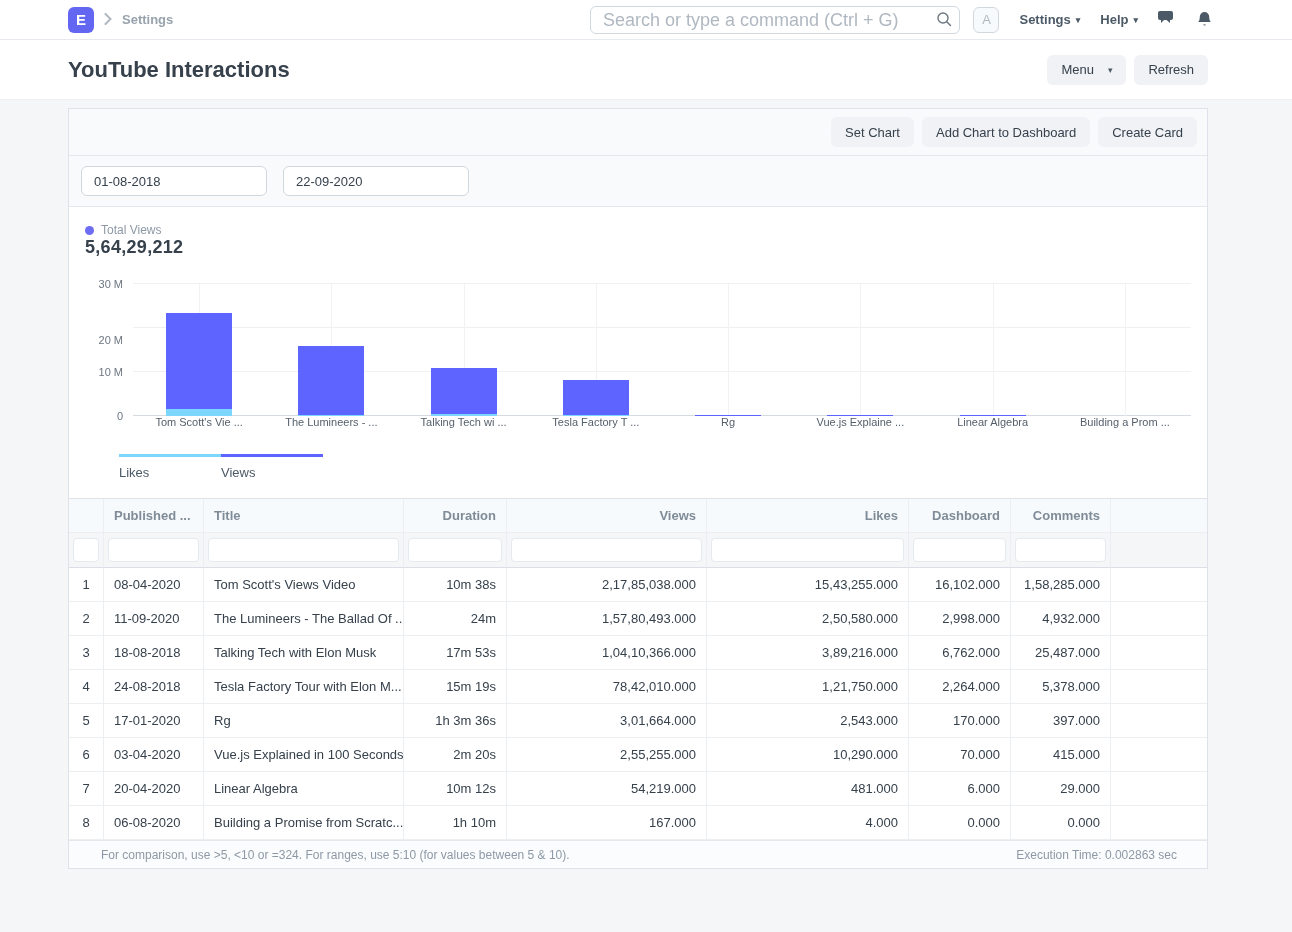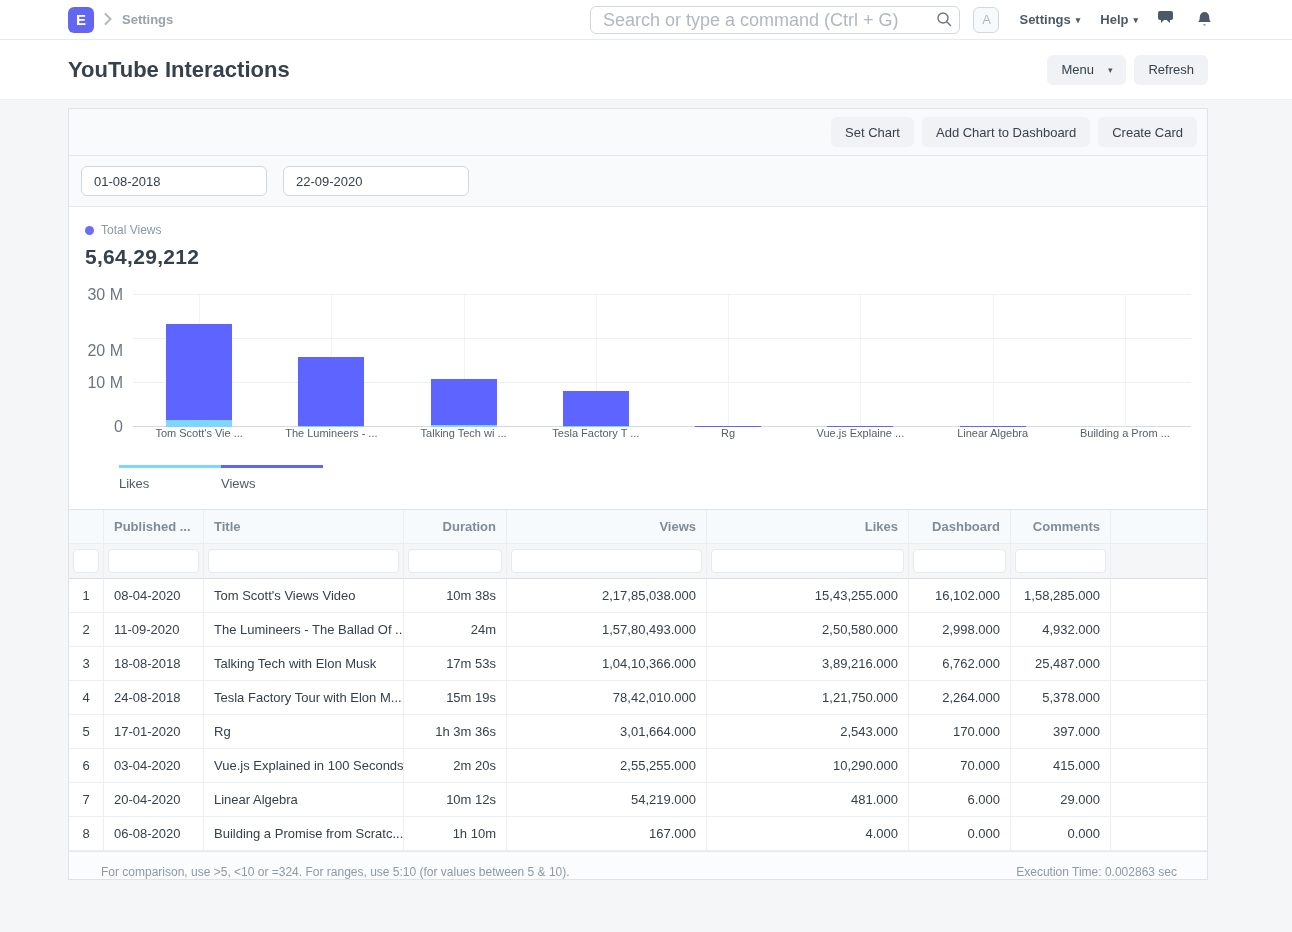--- a/index.html
+++ b/index.html
@@ -32,47 +32,47 @@
   .panel { width:1140px; background:#fff; border:1px solid #dde3e8; }
   .strip { background:#f8fafc; }
   .toolbar { display:flex; justify-content:flex-end; gap:8px; padding:8px 10px; border-bottom:1px solid #e3e8ec; }
   .filters { display:flex; gap:16px; padding:10px 12px; border-bottom:1px solid #e3e8ec; }
   .date-input { width:186px; height:30px; border:1px solid #d1d8dd; border-radius:6px; background:#fff; padding:0 12px; font-size:13px; color:#36414c; font-family:inherit; }
 
   
   .chart-section { padding:16px 16px 10px 16px; background:#fff; }
   .summary-label { display:flex; align-items:center; gap:7px; font-size:12px; color:#8d99a6; }
   .dot { width:9px; height:9px; border-radius:50%; }
-  .summary-value { margin-top:8px; font-size:21px; font-weight:700; color:#36414c; letter-spacing:.3px; }
+  .summary-value { margin-top:0; font-size:18px; font-weight:700; color:#36414c; letter-spacing:.3px; }
   .chart-wrap { position:relative; margin-top:26px; padding-left:48px; }
   .chart-plot { position:relative; height:132px; }
   .gridline { position:absolute; left:0; right:0; height:1px; background:#eef0f3; }
   .gridline.zero { background:#d5dbe0; }
   .vline { position:absolute; top:0; bottom:0; width:1px; background:#f0f2f4; }
-  .ylabel { position:absolute; left:0; width:38px; text-align:right; font-size:16px; color:#6c7680; transform:translateY(-50%); }
+  .ylabel { position:absolute; left:0; width:38px; text-align:right; font-size:11px; color:#6c7680; transform:translateY(-50%); }
   .bars { position:absolute; left:0; right:0; bottom:0; top:0; display:flex; align-items:flex-end; }
   .slot { flex:1; display:flex; justify-content:center; align-items:flex-end; height:100%; }
   .bar { width:50%; display:flex; flex-direction:column; justify-content:flex-end; }
   .xlabels { display:flex; }
   .xlabel { flex:1; text-align:center; font-size:11px; color:#555f6b; }
   .legend-tabs { display:flex; margin:26px 0 8px 34px; }
   .legend-item { width:102px; border-top:3px solid; padding-top:8px; font-size:13px; color:#4c5a67; cursor:pointer; }
 
   
   .dt-row { display:grid; grid-template-columns:35px 100px 200px 103px 200px 202px 102px 100px 1fr; }
   .dt-header { background:#f7fafc; border-top:1px solid #dde3e8; }
   .dt-header .cell { font-weight:700; font-size:13px; color:#7f8c98; padding:9px 10px; }
   .cell { border-right:1px solid #ebeff2; border-bottom:1px solid #ebeff2; font-size:13px; color:#36414c; overflow:hidden; white-space:nowrap; }
   .cell:last-child { border-right:none; }
   .al { text-align:left; } .ar { text-align:right; } .ac { text-align:center; }
   .dt-filter { background:#f4f6f8; }
   .dt-filter .cell { padding:5px 4px; border-bottom:1px solid #d9dfe4; }
   .filter-input { width:100%; height:24px; border:1px solid #e5eaee; border-radius:4px; background:#fff; font-family:inherit; }
   .dt-body .cell { padding:9px 10px; }
-  .dt-footer { display:flex; justify-content:space-between; align-items:flex-end; height:28px; background:#fbfcfd; border-top:1px solid #e3e8ec; font-size:12px; color:#8d99a6; padding:0 30px 0 32px; }
+  .dt-footer { display:flex; justify-content:space-between; align-items:center; height:28px; background:#fbfcfd; border-top:1px solid #e3e8ec; font-size:12px; color:#8d99a6; padding:0 30px 0 32px; }
 </style>
 </head>
 <body>
 
 <div class="navbar">
   <div class="nav-left">
     <div class="logo">E</div>
     <span class="crumb-chev">
       <svg width="8" height="12" viewBox="0 0 8 12">
           <path d="M1.5 1l5 5-5 5" stroke="#b0b8c1" stroke-width="2" fill="none" stroke-linecap="round"></path>

